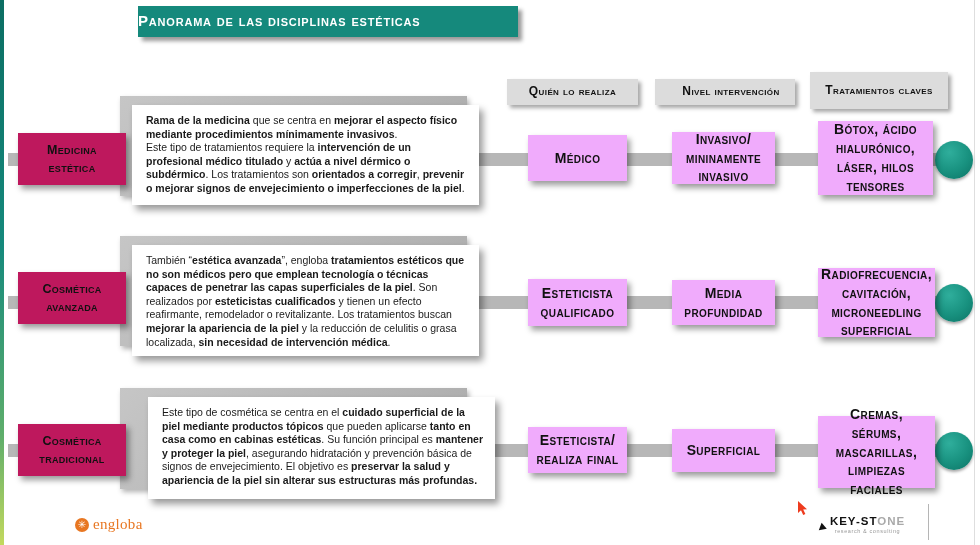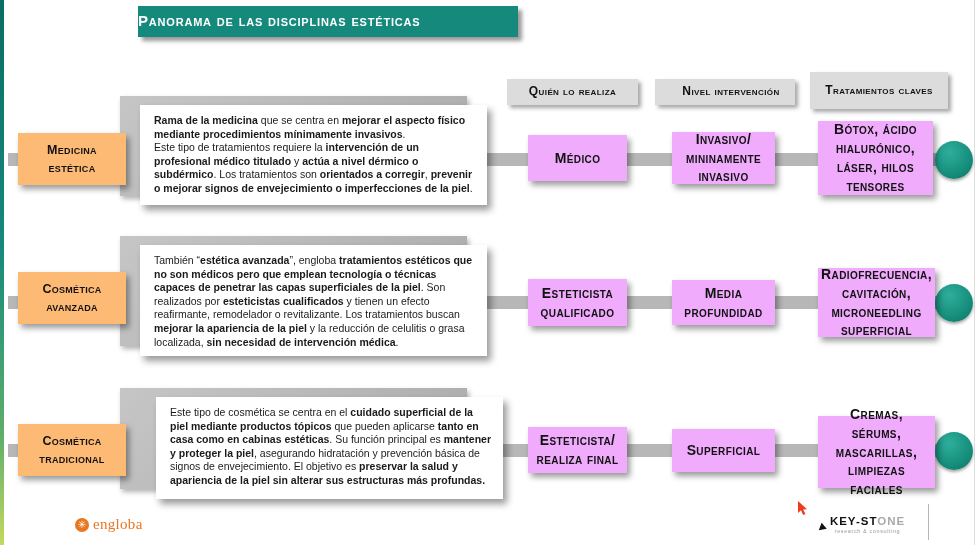--- a/index.html
+++ b/index.html
@@ -33,34 +33,34 @@
 
   .band {
     position:absolute; left:8px; width:947px; height:13px; background:#b7b7b7; z-index:1;
   }
   .dot {
     position:absolute; width:38px; height:38px; border-radius:50%; z-index:2;
     background:radial-gradient(circle at 38% 30%, #2fae9c 0%, #18917f 55%, #0c7365 100%);
     box-shadow:0 2px 3px rgba(0,0,0,0.35);
   }
   .row-label {
-    position:absolute; left:18px; width:108px; background:#fdba74; z-index:2;
+    position:absolute; left:18px; width:108px; background:#be185d; z-index:2;
     font-weight:700; font-size:12.5px; font-variant:small-caps; letter-spacing:0.3px;
     color:#111; text-align:center; display:flex; align-items:center; justify-content:center;
     line-height:1.45; box-shadow:3px 4px 6px rgba(0,0,0,0.40); padding:4px;
   }
   .desc-gray {
     position:absolute; z-index:1;
     background:linear-gradient(135deg,#c6c6c6 0%, #a9a9a9 100%);
     box-shadow:2px 3px 5px rgba(0,0,0,0.30);
   }
   .desc-box {
     position:absolute; width:347px; background:#ffffff; z-index:2;
     color:#1a1a1a; font-size:10.5px; line-height:13.6px; padding:9px 12px 8px 14px;
-    box-shadow:4px 5px 7px rgba(0,0,0,0.40); white-space:pre-wrap;margin-left:8px;
+    box-shadow:4px 5px 7px rgba(0,0,0,0.40); white-space:pre-wrap;
   }
   .cell {
     position:absolute; background:#f0abfc; z-index:2; color:#111;
     font-weight:700; font-size:14px; font-variant:small-caps; letter-spacing:0.4px;
     display:flex; align-items:center; justify-content:center; text-align:center;
     line-height:1.35; box-shadow:3px 4px 6px rgba(0,0,0,0.40); padding:4px 6px;
   }
   
   .r1 .band { top:153px; } .r1 .dot { left:935px; top:141px; }
   .r1 .row-label { top:133px; height:52px; }

